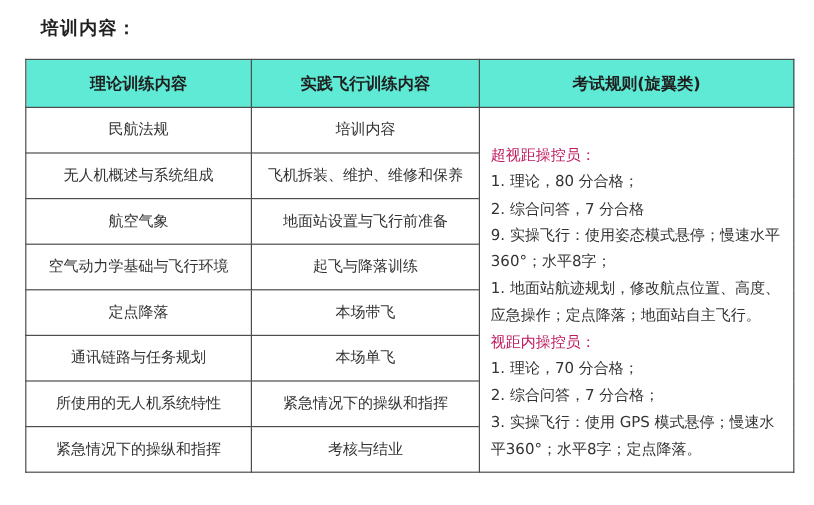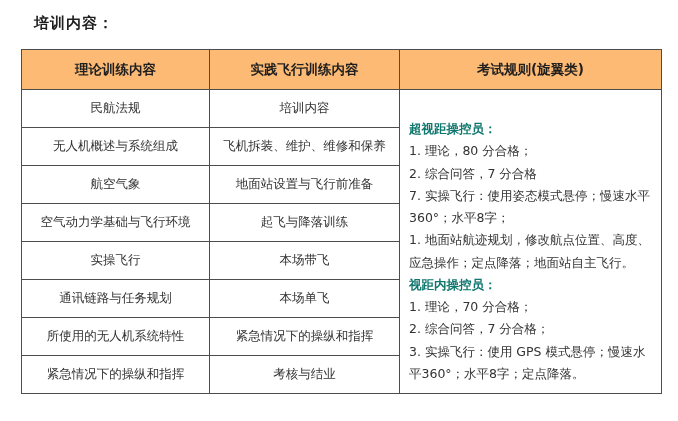--- a/index.html
+++ b/index.html
@@ -27,21 +27,21 @@
     border-collapse: collapse;
     table-layout: fixed;
     width: 640px;
     margin-left: 1px;
   }
   .training-table th,
   .training-table td {
     border: 1px solid #4d4d4d;
   }
   .training-table th {
-    background: #fdba74;
+    background: #5eead4;
     height: 40px;
     font-size: 13.5px;
     font-weight: bold;
     color: #1f1f1f;
     text-align: center;
     vertical-align: middle;
   }
   .training-table td.body-cell {
     height: 38px;
     font-size: 12.5px;
@@ -52,22 +52,22 @@
   }
   .training-table td.exam-cell {
     vertical-align: top;
     text-align: left;
     padding: 28px 8px 6px 9px;
     font-size: 12.5px;
     line-height: 1.78;
     color: #333333;
   }
   .exam-heading {
-    font-weight: bold;
-    color: #0f766e;
+    font-weight: normal;
+    color: #be185d;
   }
 </style>
 </head>
 <body>
 
 <div class="page">
   <div class="title">培训内容：</div>
 
   <table class="training-table">
     <colgroup>
@@ -83,42 +83,42 @@
       </tr>
     </thead>
     <tbody>
       <tr>
         <td class="body-cell">民航法规</td>
         <td class="body-cell">培训内容</td>
         <td class="exam-cell" rowspan="8">
           <div class="exam-heading">超视距操控员：</div>
           <div class="exam-line">1. 理论，80 分合格；</div>
           <div class="exam-line">2. 综合问答，7 分合格</div>
-          <div class="exam-line">7. 实操飞行：使用姿态模式悬停；慢速水平360°；水平8字；</div>
+          <div class="exam-line">9. 实操飞行：使用姿态模式悬停；慢速水平360°；水平8字；</div>
           <div class="exam-line">1. 地面站航迹规划，修改航点位置、高度、应急操作；定点降落；地面站自主飞行。</div>
           <div class="exam-heading">视距内操控员：</div>
           <div class="exam-line">1. 理论，70 分合格；</div>
           <div class="exam-line">2. 综合问答，7 分合格；</div>
           <div class="exam-line">3. 实操飞行：使用 GPS 模式悬停；慢速水平360°；水平8字；定点降落。</div>
         </td>
       </tr>
       <tr>
         <td class="body-cell">无人机概述与系统组成</td>
         <td class="body-cell">飞机拆装、维护、维修和保养</td>
       </tr>
       <tr>
         <td class="body-cell">航空气象</td>
         <td class="body-cell">地面站设置与飞行前准备</td>
       </tr>
       <tr>
         <td class="body-cell">空气动力学基础与飞行环境</td>
         <td class="body-cell">起飞与降落训练</td>
       </tr>
       <tr>
-        <td class="body-cell">实操飞行</td>
+        <td class="body-cell">定点降落</td>
         <td class="body-cell">本场带飞</td>
       </tr>
       <tr>
         <td class="body-cell">通讯链路与任务规划</td>
         <td class="body-cell">本场单飞</td>
       </tr>
       <tr>
         <td class="body-cell">所使用的无人机系统特性</td>
         <td class="body-cell">紧急情况下的操纵和指挥</td>
       </tr>

